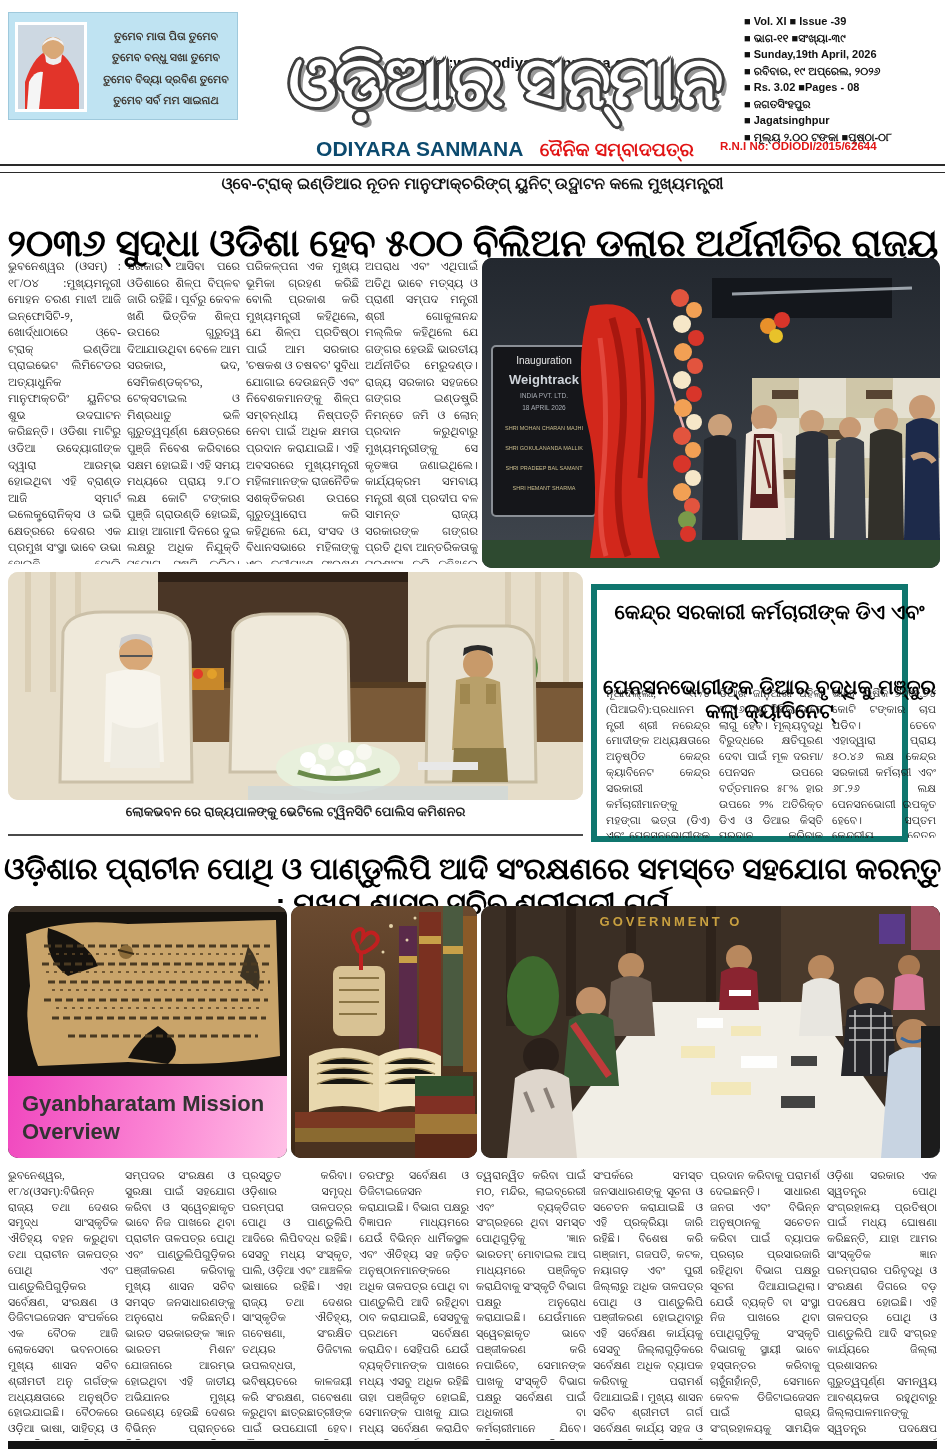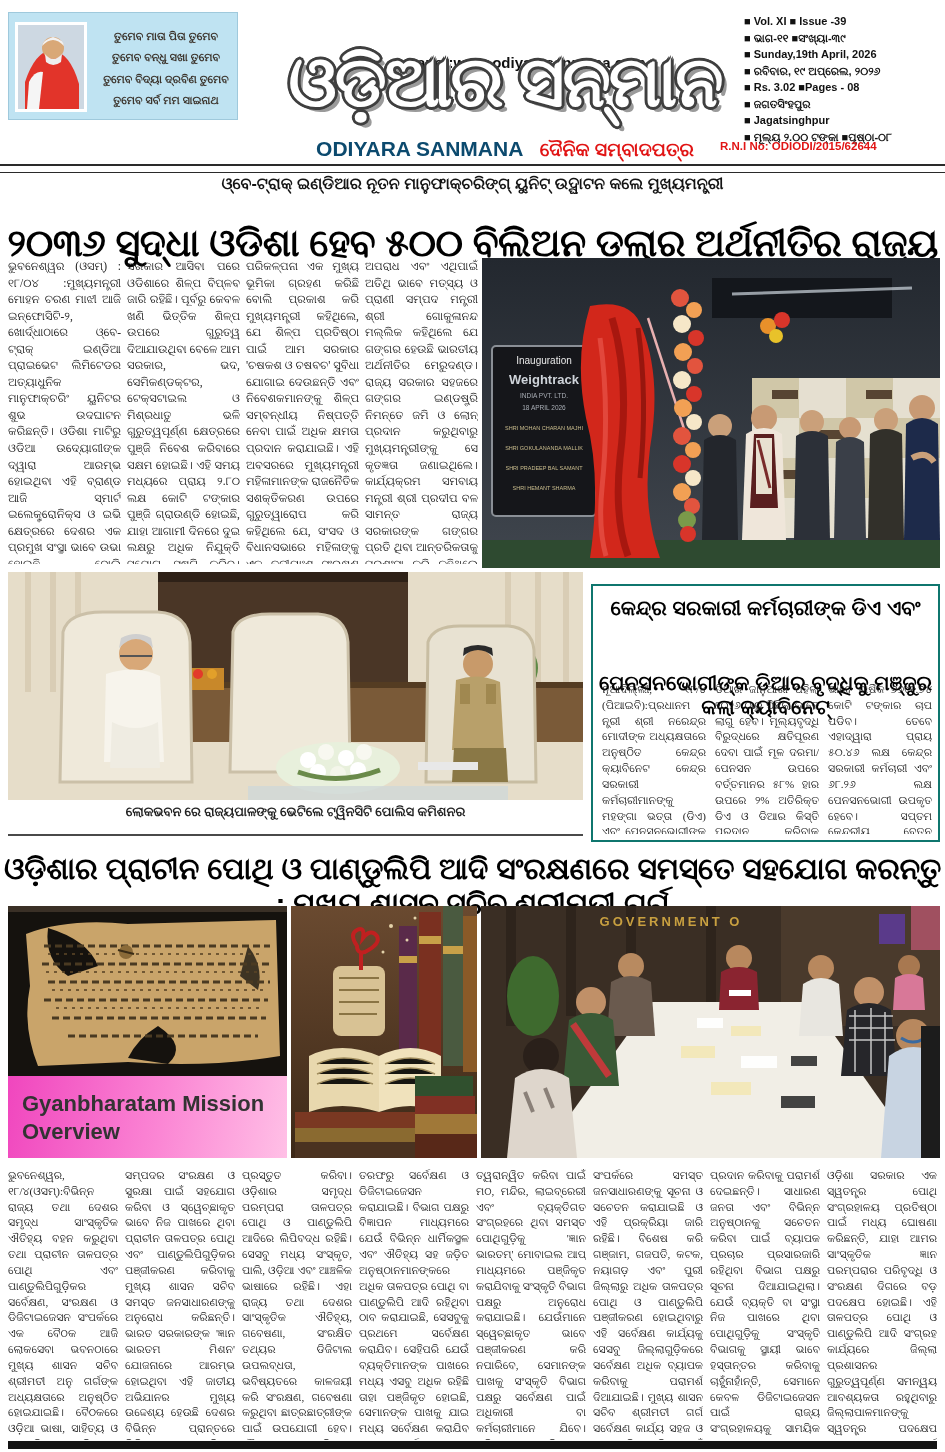--- a/index.html
+++ b/index.html
@@ -27,26 +27,26 @@
   #toprule{left:0;top:164px;width:945px;height:6px;border-top:2px solid #2a2a2a;border-bottom:1px solid #2a2a2a;}
   
   #kicker{left:0;top:175px;width:945px;font-size:16px;font-weight:bold;color:#141414;
           font-family:"Liberation Sans",sans-serif;}
   #headline1{left:0;top:202px;width:945px;font-size:38px;font-weight:bold;color:#000;
              font-family:"Liberation Sans",sans-serif;letter-spacing:-0.5px;margin-top:20px;}
   .col{position:absolute;font-size:11.5px;line-height:1.44;text-align:justify;overflow:hidden;
        color:#1c1c1c;word-break:break-word;}
   .s1col{top:258px;height:306px;width:113px;}
   
-  .photo{position:absolute;overflow:hidden;background:#222;}
+  .photo{position:absolute;overflow:hidden;background:#222;border-radius:10px;}
   
   #caption2{left:8px;top:804px;width:575px;font-size:13px;font-weight:bold;color:#222;}
   #caprule{left:8px;top:834px;width:575px;height:0;border-top:2px solid #4a4a4a;}
   
-  #cabbox{left:591px;top:584px;width:349px;height:258px;border:2px solid #0f766e;background:#fff;box-sizing:border-box;}
+  #cabbox{left:591px;top:584px;width:317px;height:258px;border:6px solid #0f766e;background:#fff;box-sizing:border-box;}
   .cabhead{position:absolute;left:0;width:345px;text-align:center;font-size:20.5px;font-weight:bold;
            color:#000;font-family:"Liberation Sans",sans-serif;}
   .cabcol{top:96px;height:152px;width:104px;font-size:11px;}
   
   #headline3{left:0;top:852px;width:945px;font-size:30px;font-weight:bold;color:#000;
              font-family:"Liberation Sans",sans-serif;letter-spacing:-0.3px;}
   .s4col{top:1168px;height:272px;width:110px;font-size:11px;}
   #bottombar{left:8px;top:1441px;width:929px;height:8px;background:#141414;}
   .gyanbanner{position:absolute;left:0;top:170px;width:279px;height:82px;
               background:linear-gradient(100deg,#f046be 0%,#fb86d4 55%,#ffc0e6 100%);

